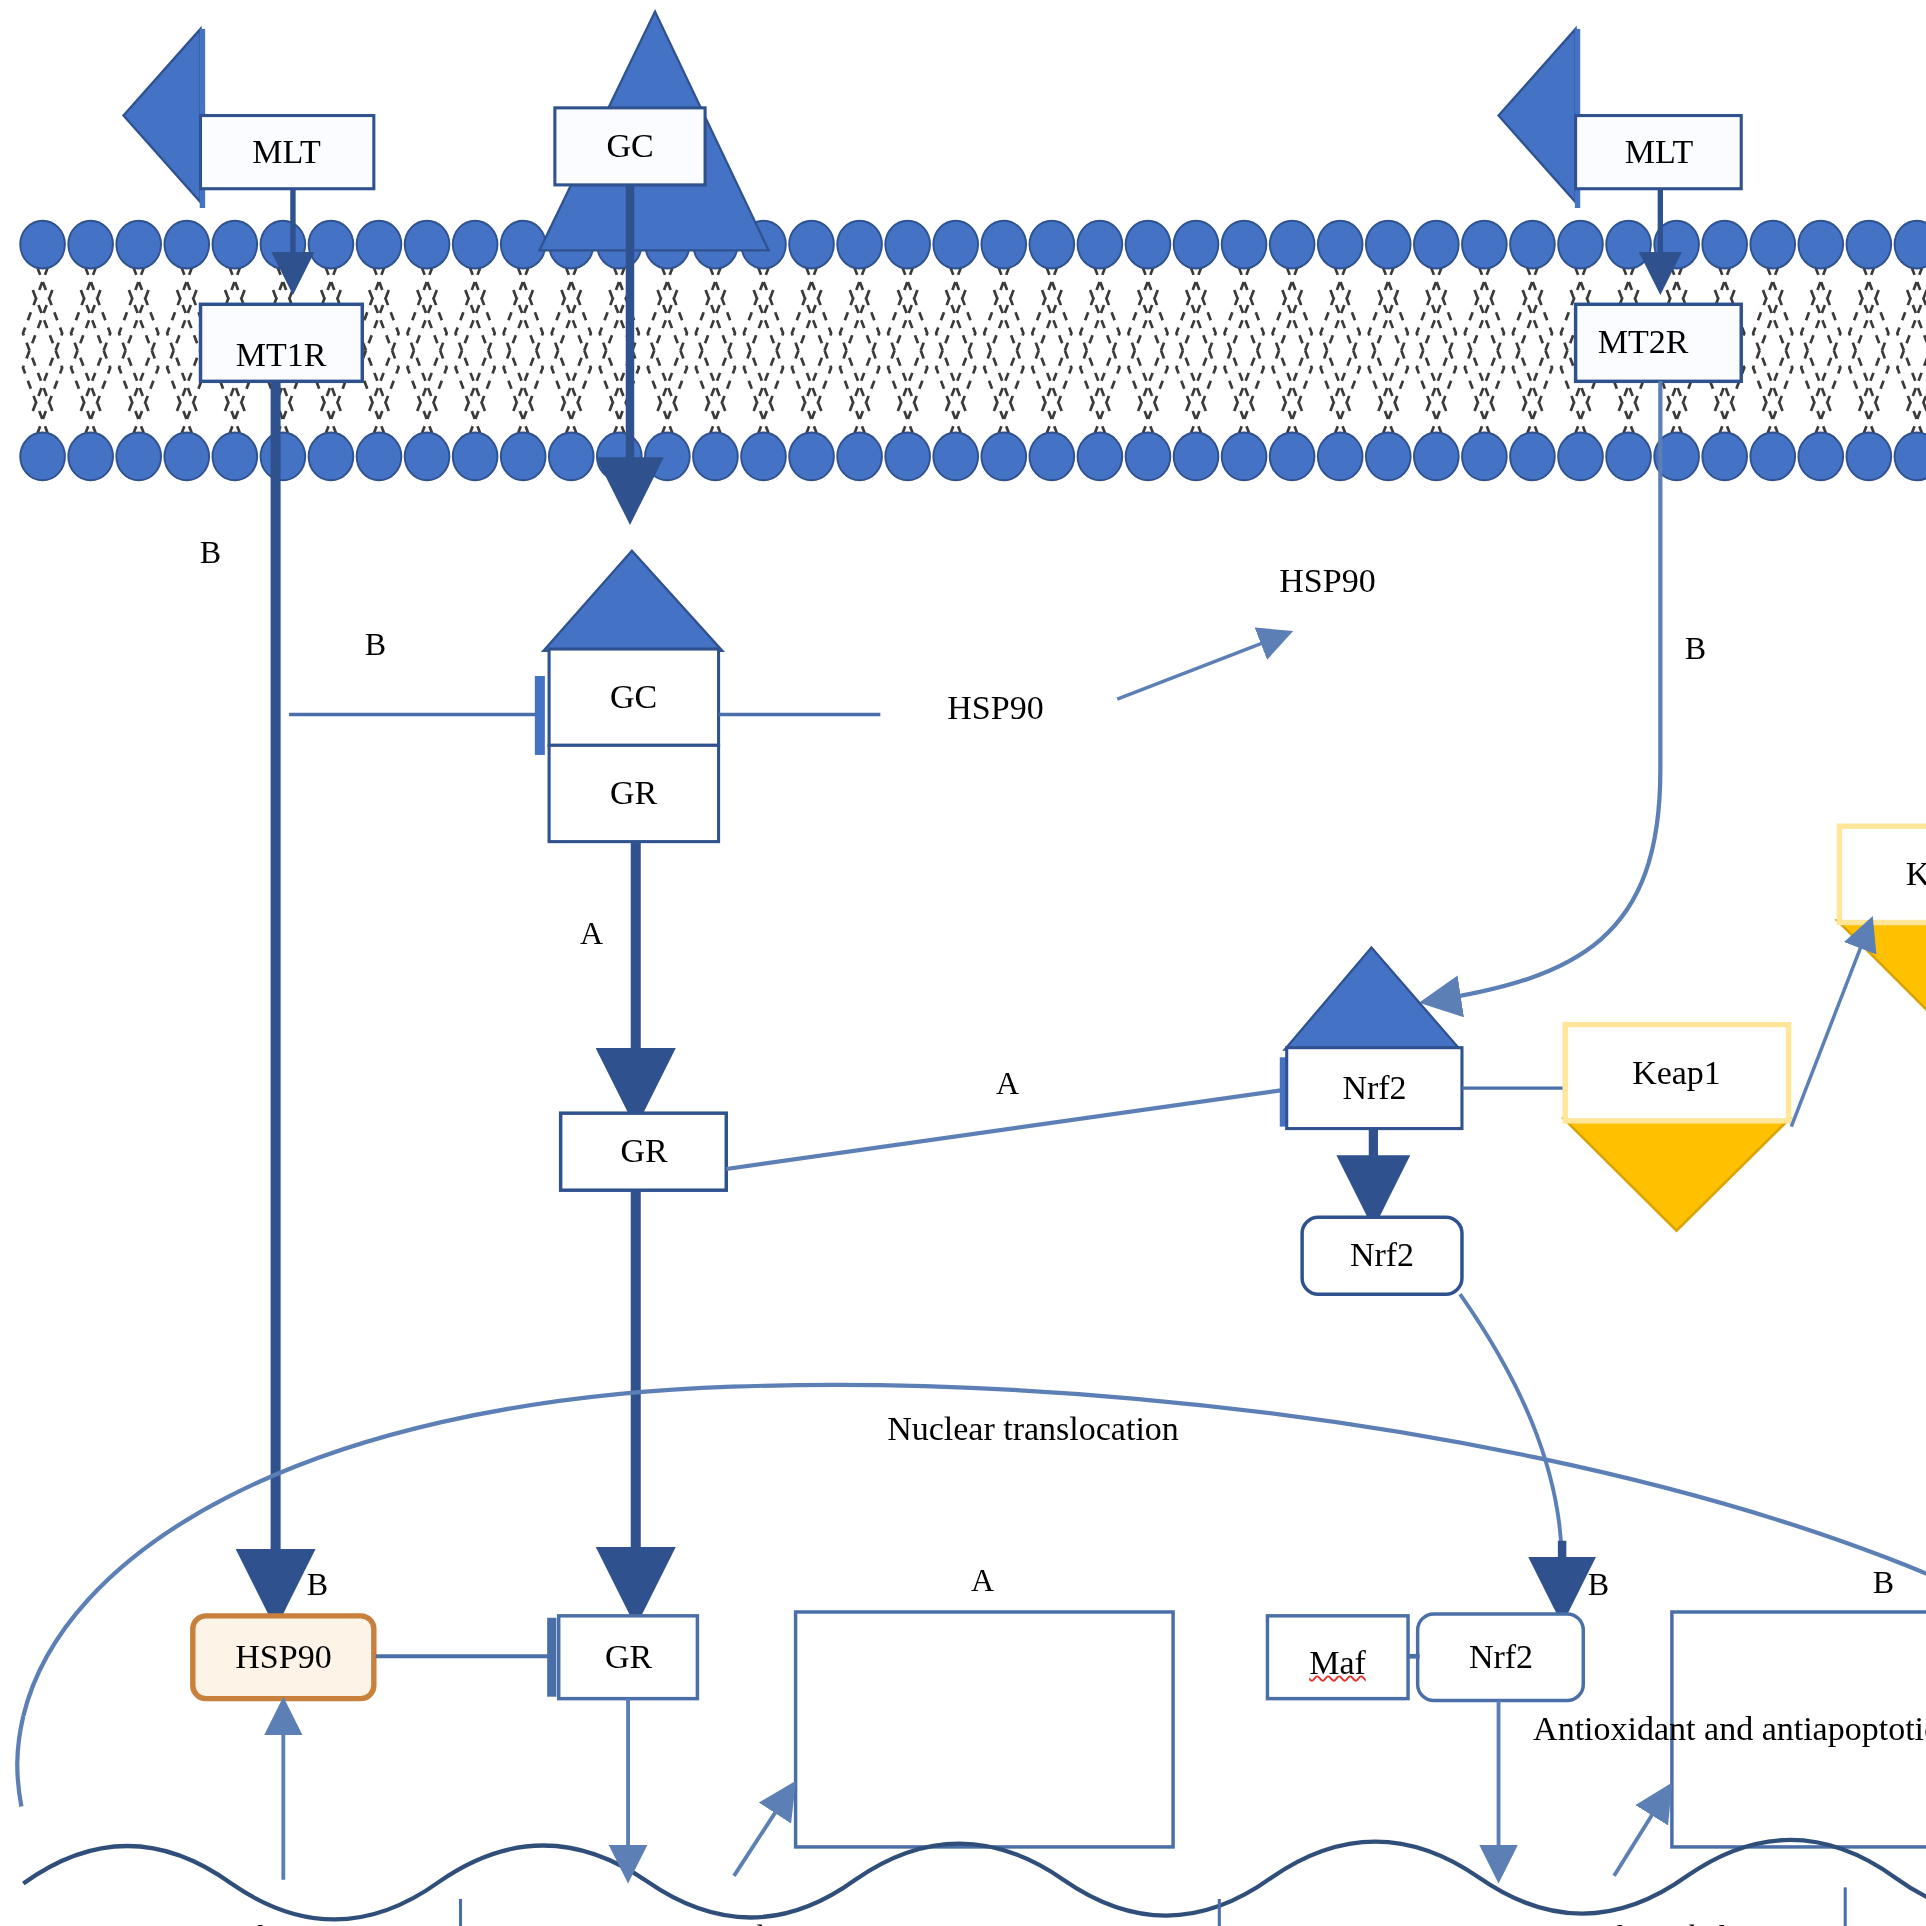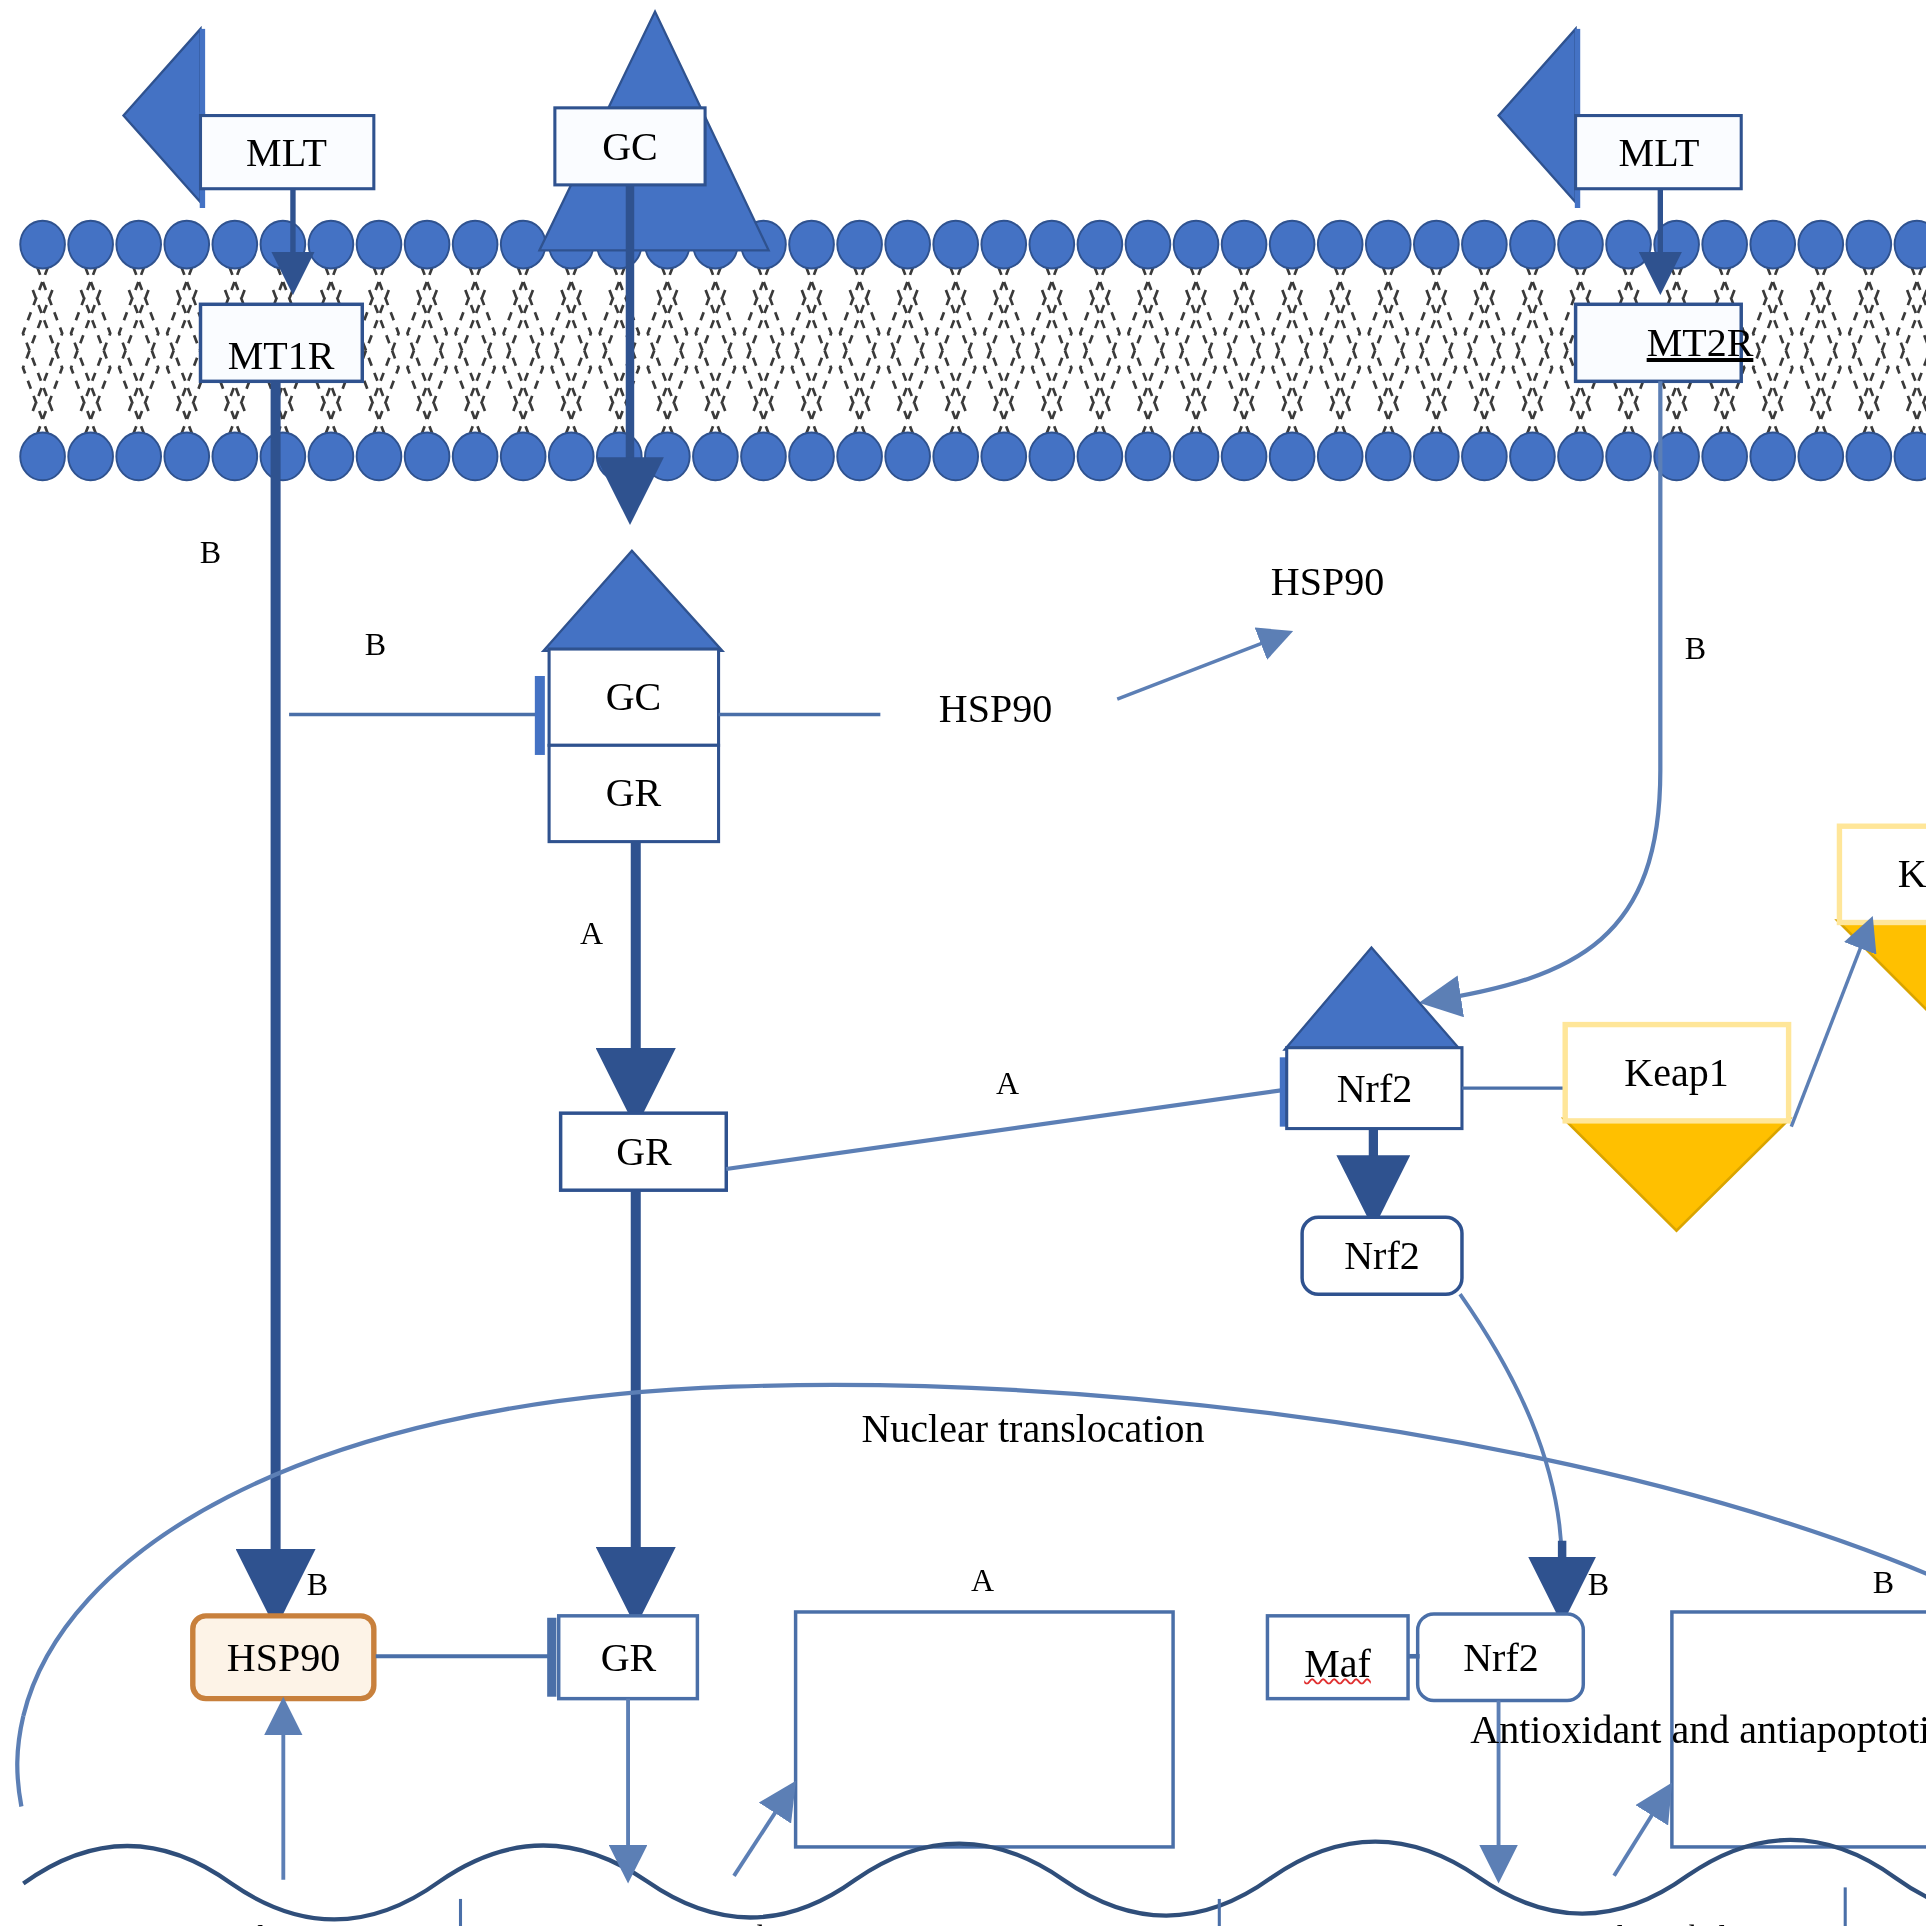--- a/index.html
+++ b/index.html
@@ -1,21 +1,21 @@
 <!DOCTYPE html>
 <html style="font-size:6.2px"><head>
 <meta charset="utf-8">
 <style>
   html,body{margin:0;padding:0;background:#fff;}
   body{font-family:"Liberation Serif",serif;}
   #stage{position:relative;width:2184px;height:1996px;background:#fff;overflow:hidden;}
   svg{position:absolute;top:0;left:0;width:2184px;height:1996px;}
   .lbl{position:absolute;font-family:"Liberation Serif",serif;color:#000;white-space:nowrap;
        display:flex;align-items:center;justify-content:center;text-align:center;line-height:1.25;}
-  .boxtext{font-size:40px;}
+  .boxtext{font-size:34px;}
   .mark{font-size:32px;}
   .small{font-size:31px;}
   .spell{ text-decoration: underline; text-decoration-color:#e03030;
           text-decoration-style: wavy; text-decoration-thickness:2.3px;}
 </style>
 </head>
 <body>
 
 <div id="stage">
 
@@ -346,21 +346,21 @@
   <line x1="3890" y1="4415" x2="3890" y2="4870" stroke="#5C7FB5" stroke-width="10" marker-end="url(#ahThin)"></line>
 
   <line x1="4190" y1="4870" x2="4330" y2="4645" stroke="#5C7FB5" stroke-width="10" marker-end="url(#ahThin)"></line>
 </svg>
 
 <div class="lbl boxtext" style="left:200px;top:116px;width:173px;height:73px;">MLT</div>
 <div class="lbl boxtext" style="left:555px;top:108px;width:150px;height:77px;">GC</div>
 <div class="lbl boxtext" style="left:1576px;top:116px;width:166px;height:73px;">MLT</div>
 
 <div class="lbl boxtext" style="left:200px;top:317px;width:162px;height:77px;">MT1R</div>
-<div class="lbl boxtext" style="left:1617px;top:304px;width:166px;height:77px;text-decoration:underline;">MT2R</div>
+<div class="lbl boxtext" style="left:1560px;top:304px;width:166px;height:77px;">MT2R</div>
 
 <div class="lbl boxtext" style="left:549px;top:649px;width:169px;height:96px;">GC</div>
 <div class="lbl boxtext" style="left:549px;top:745px;width:169px;height:96px;">GR</div>
 
 <div class="lbl boxtext" style="left:880px;top:666px;width:231px;height:85px;">HSP90</div>
 <div class="lbl boxtext" style="left:1231px;top:539px;width:193px;height:85px;">HSP90</div>
 
 <div class="lbl boxtext" style="left:561px;top:1113px;width:166px;height:77px;">GR</div>
 
 <div class="lbl boxtext" style="left:1287px;top:1048px;width:175px;height:81px;">Nrf2</div>

